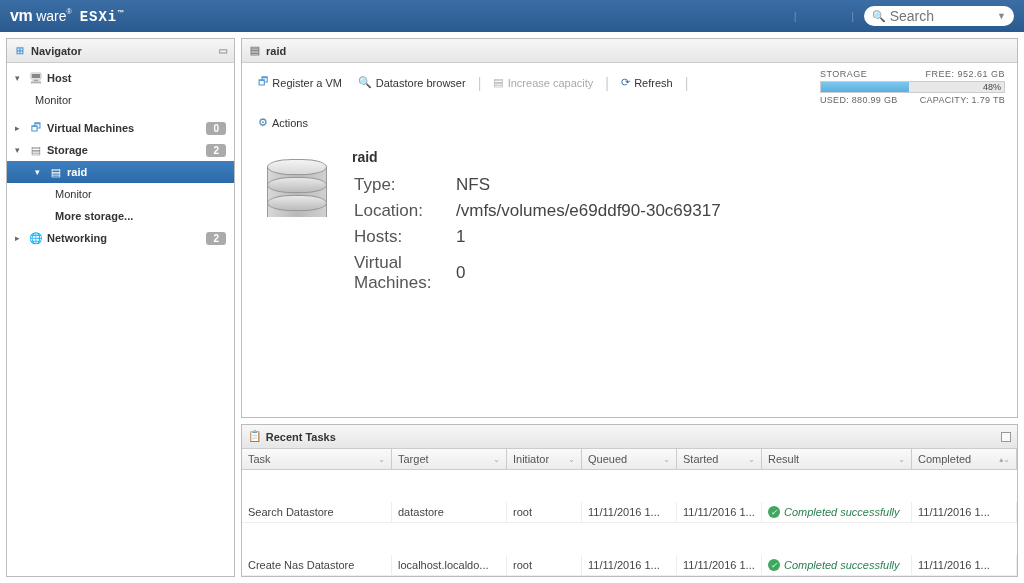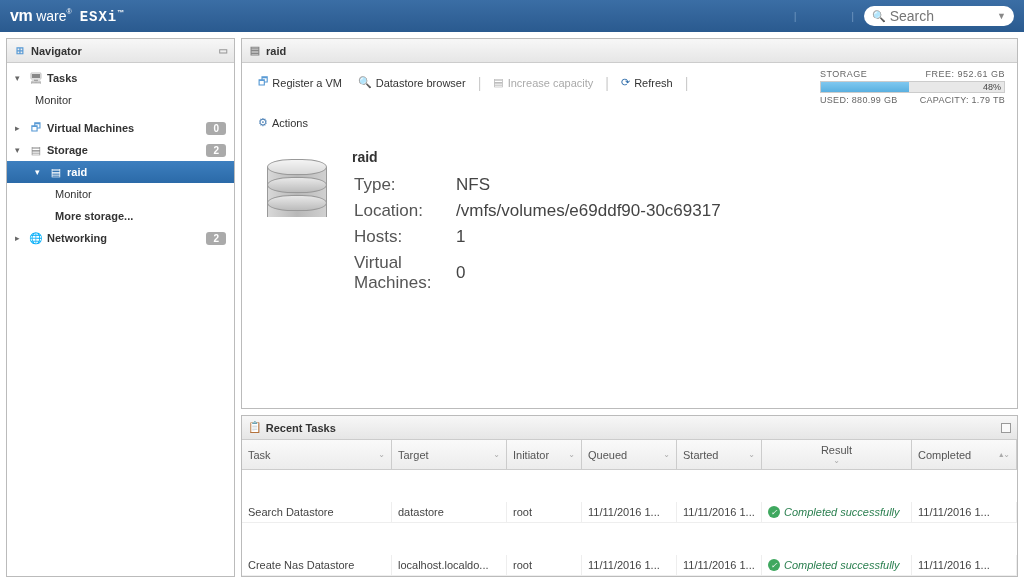--- a/index.html
+++ b/index.html
@@ -73,21 +73,21 @@
 .ds-table td:first-child { width: 100px; color: #555; }
 
 
 .tasks-panel { border: 1px solid #bbb; background: #fff; }
 .grid-hd { display: flex; background: linear-gradient(#fafafa, #ececec); border-bottom: 1px solid #ccc; }
 .grid-col { padding: 4px 6px; border-right: 1px solid #ccc; color: #555; display: flex; align-items: center; justify-content: space-between; cursor: pointer; }
 .grid-col .sorter { color: #aaa; font-size: 8px; }
 .grid-row { display: flex; border-bottom: 1px solid #eee; }
 .grid-cell { padding: 4px 6px; border-right: 1px solid #eee; color: #444; overflow: hidden; text-overflow: ellipsis; white-space: nowrap; margin-top: 32px; }
 .col-task { width: 150px; } .col-target { width: 115px; } .col-init { width: 75px; }
-.col-q { width: 95px; } .col-start { width: 85px; } .col-result { width: 150px; flex-direction: column; } .col-comp { width: 105px; }
+.col-q { width: 95px; } .col-start { width: 85px; } .col-result { width: 150px; } .col-comp { width: 105px; }
 .result-ok { color: #2a7f4f; font-style: italic; display: flex; align-items: center; gap: 4px; }
 .check-circle { width: 12px; height: 12px; background: #3fa85f; border-radius: 50%; display: inline-flex; align-items: center; justify-content: center; color: #fff; font-size: 8px; }
 
 .sq { width: 10px; height: 10px; border: 1px solid #999; display: inline-block; margin-left: auto; background: #fafafa; }
 </style>
 </head>
 <body>
 
 <div class="topbar">
   <div class="brand">
@@ -118,21 +118,21 @@
   <div class="sidebar">
     <div class="panel-hd">
       <span class="ico ico-nav">⊞</span>
       <span style="margin-left:4px">Navigator</span>
       <span class="collapse">▭</span>
     </div>
     <div class="tree">
       <div class="tree-item">
         <span class="toggle">▾</span>
         <span class="ico ico-host">🖥</span>
-        <span style="font-weight:bold">Tasks</span>
+        <span style="font-weight:bold">Host</span>
       </div>
       <div class="tree-item indent1">
         <span>Monitor</span>
       </div>
       <div style="height:6px"></div>
       <div class="tree-item">
         <span class="toggle">▸</span>
         <span class="ico ico-vms">🗗</span>
         <span style="font-weight:bold">Virtual Machines</span>
         <span class="badge">0</span>

